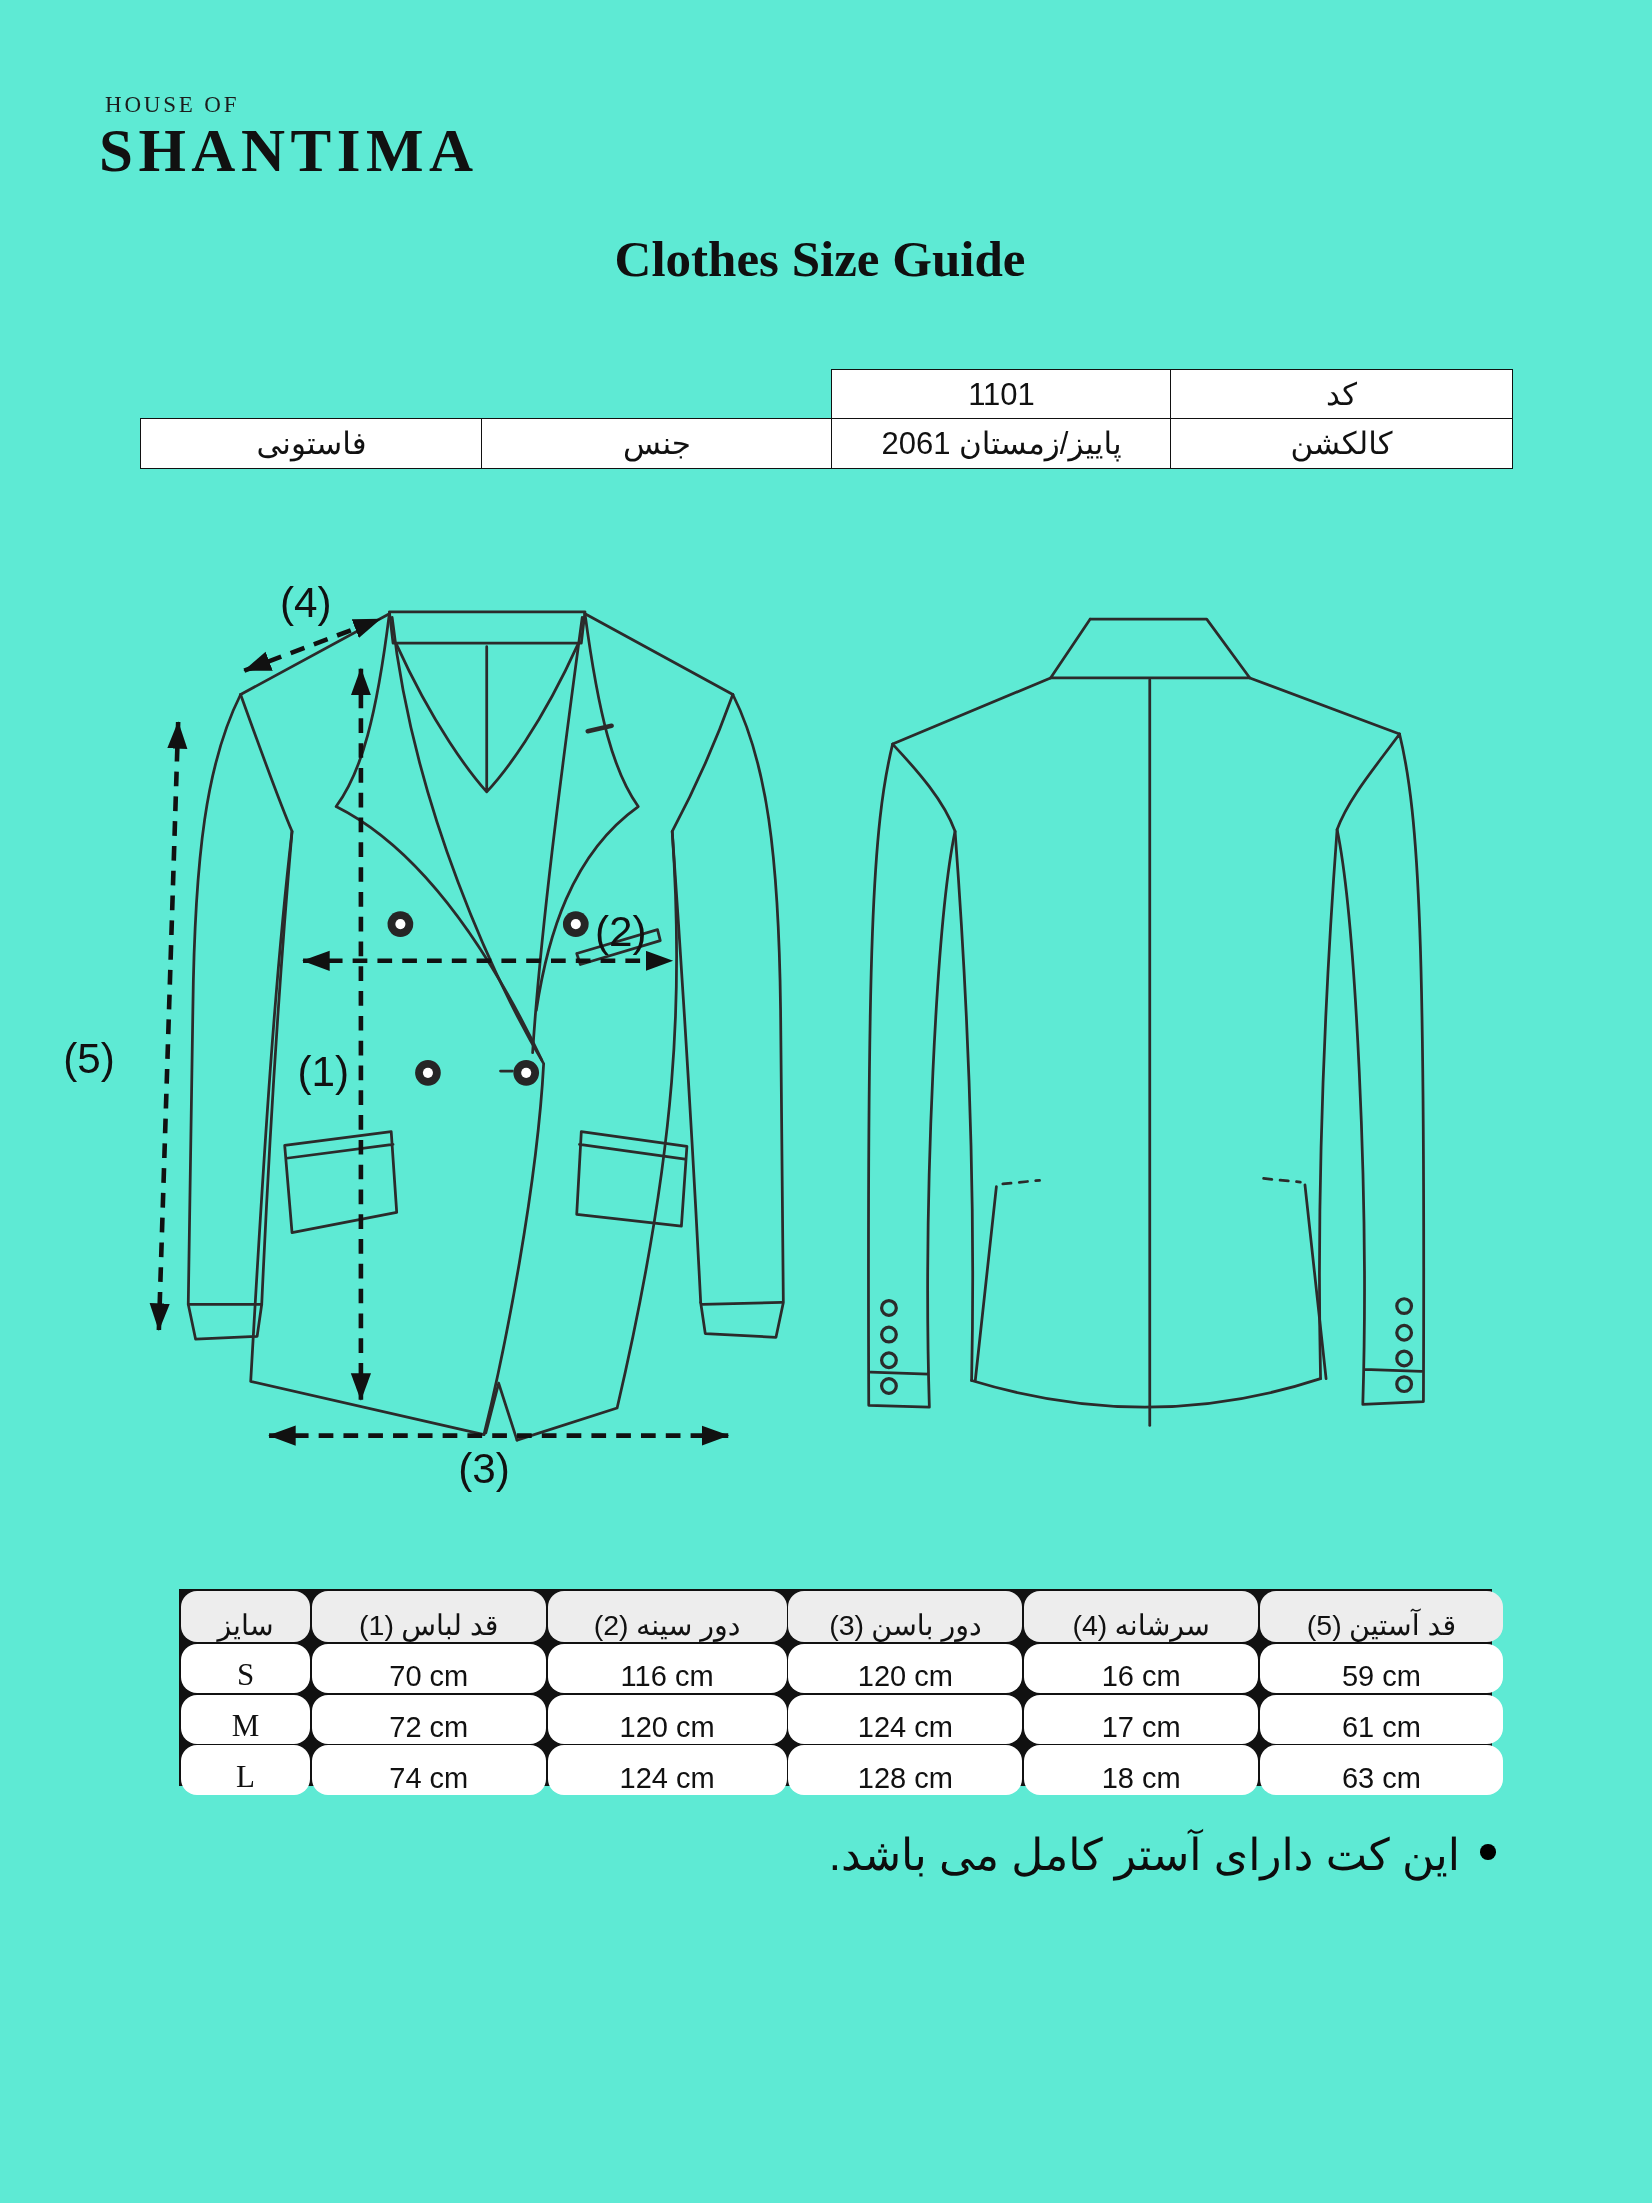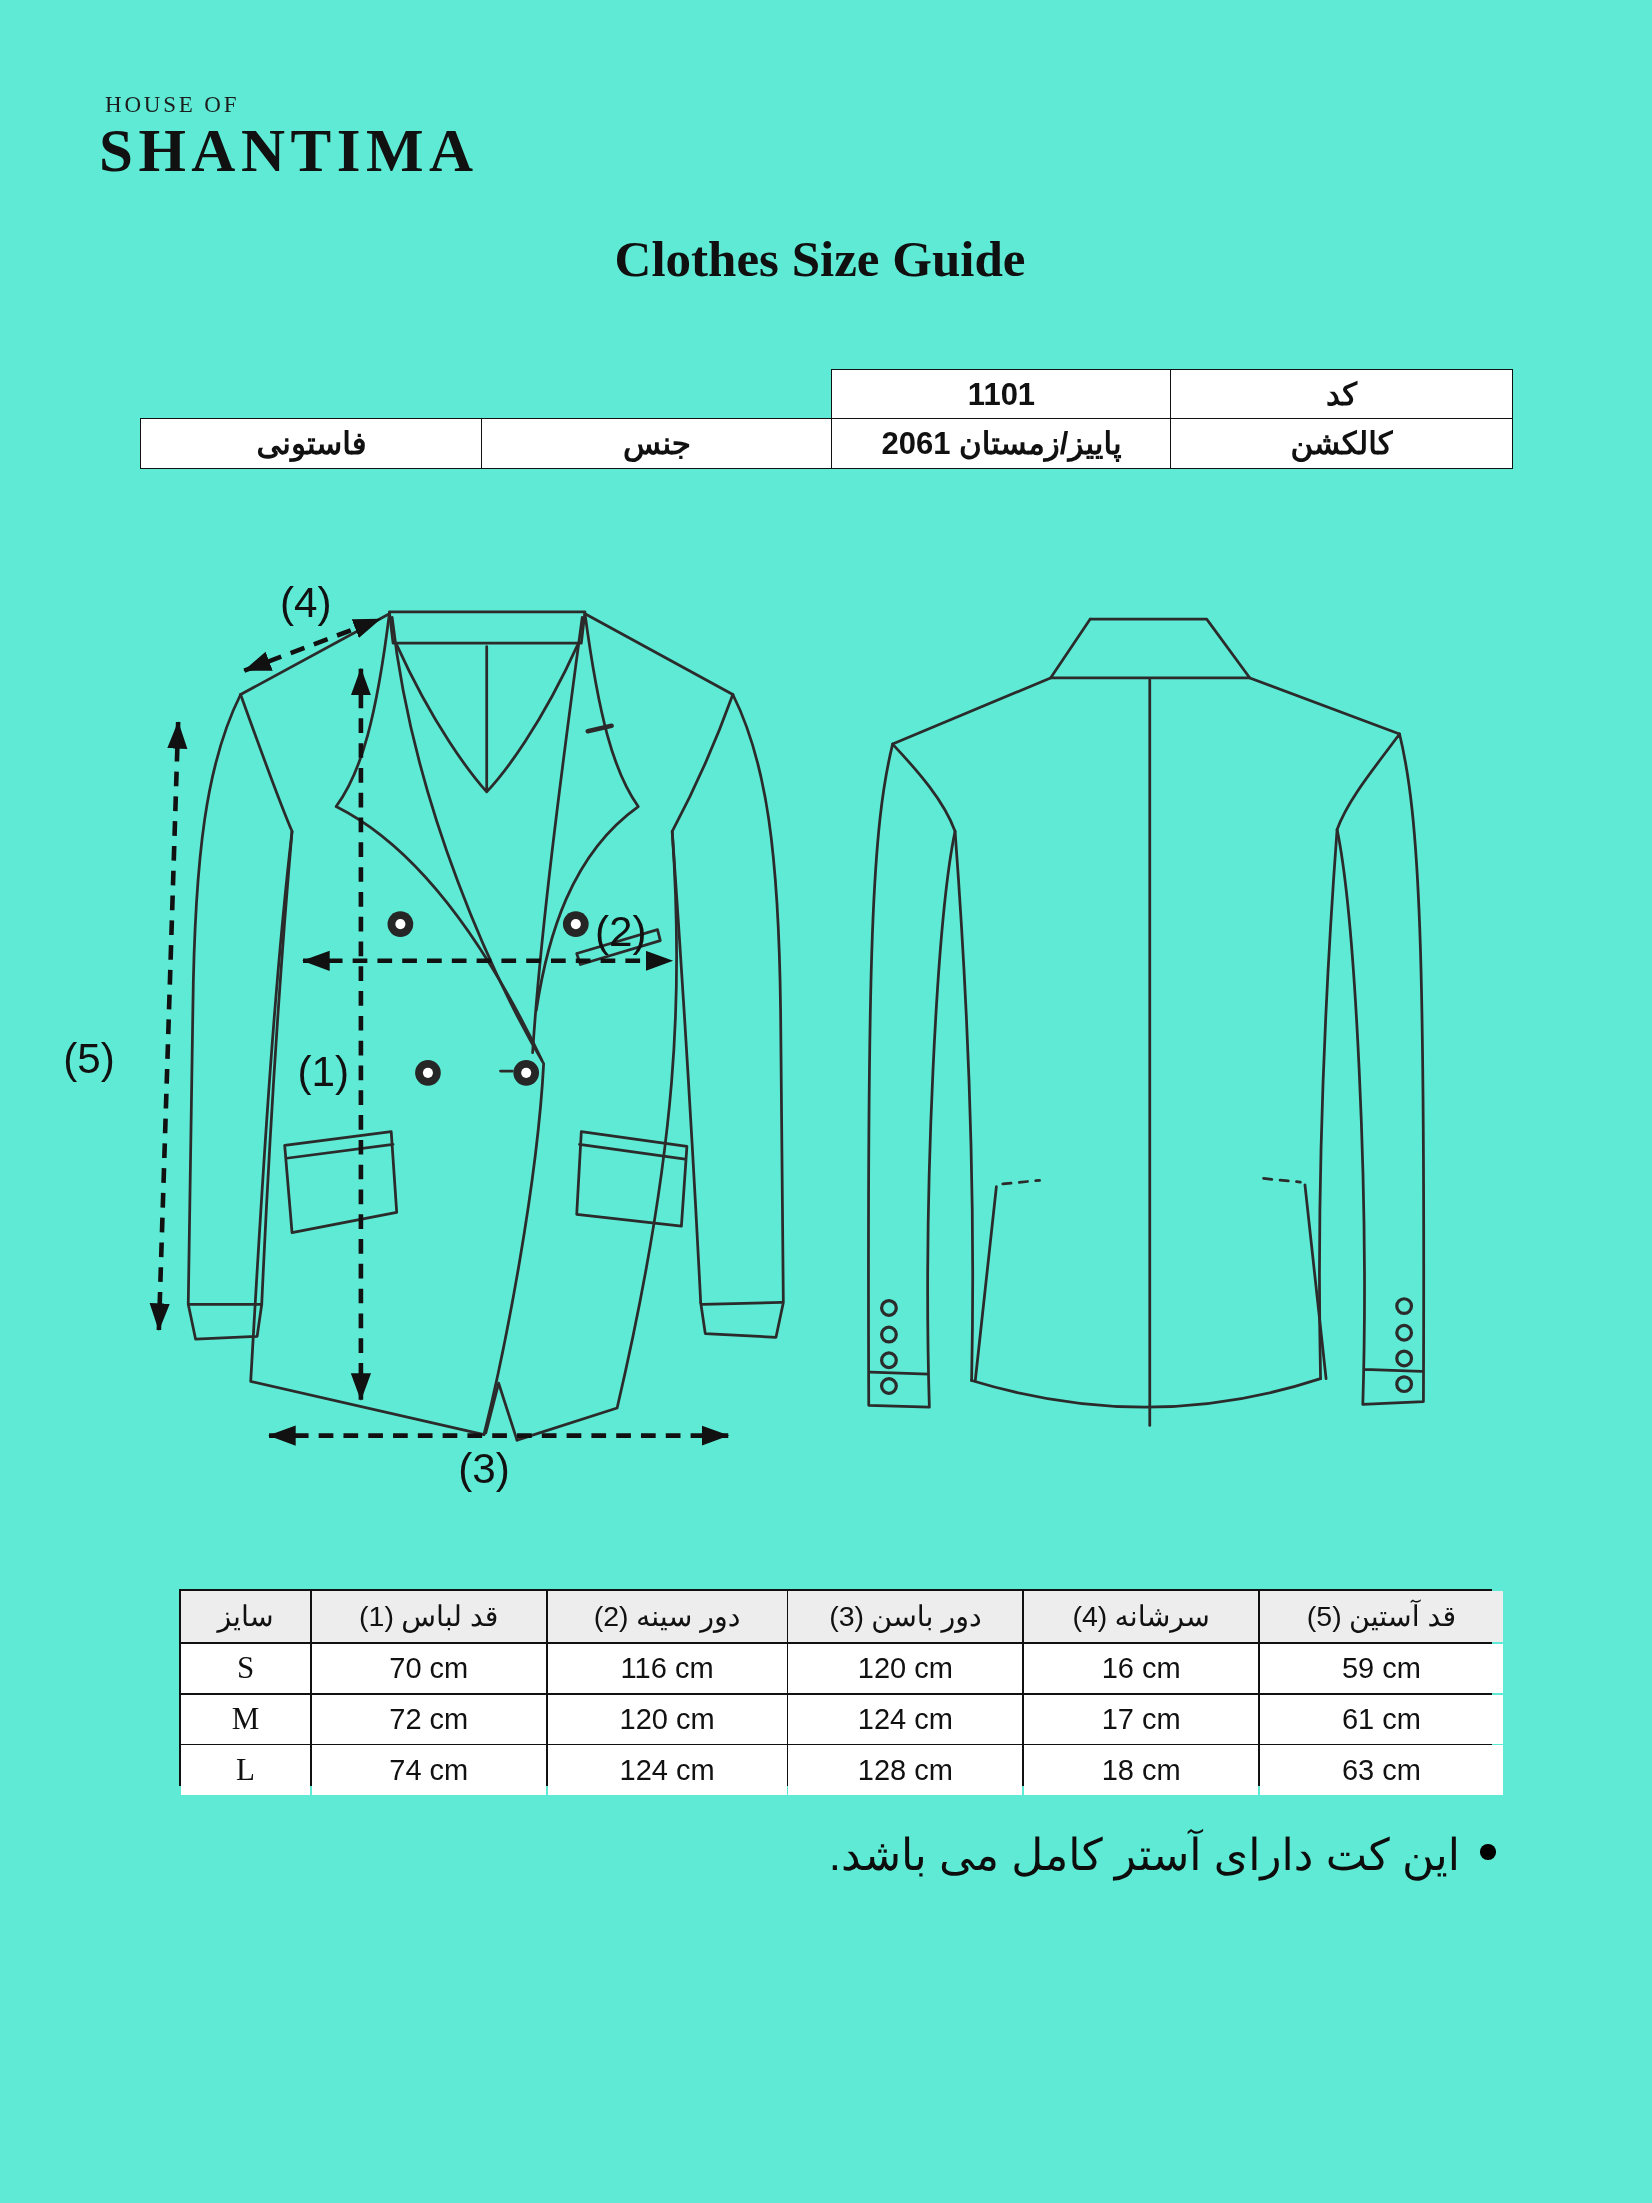--- a/index.html
+++ b/index.html
@@ -11,32 +11,32 @@
              font-size:23px;letter-spacing:2.8px;color:#1c1c1c;}
   .brand-name{position:absolute;left:99px;top:116px;font-family:Liberation Serif, serif;
               font-size:61px;font-weight:bold;letter-spacing:5.5px;color:#111;}
 
   
   .doc-title{position:absolute;left:0;top:230px;width:1640px;text-align:center;
              font-family:"Liberation Serif",serif;font-size:51px;font-weight:600;color:#101010;}
 
   
   .cell{position:absolute;box-sizing:border-box;border:1.8px solid #111;background:#fff;
-        display:flex;align-items:center;justify-content:center;font-size:31px;color:#111;font-weight:bold;}
+        display:flex;align-items:center;justify-content:center;font-size:31px;color:#111;}
   .rtl{direction:rtl;}
 
   
   .figure-svg{position:absolute;left:0;top:551px;}
 
   
   .size-table{position:absolute;left:179px;top:1589px;width:1313px;height:197px;
               display:grid;grid-template-columns:129px 234px 239px 234px 234px 243px;
               grid-template-rows:51px 49px 49px 50px;
               border:2.8px solid #111;box-sizing:border-box;background:#111;gap:1.8px;}
-  .size-table > div{background:#fff;display:flex;align-items:center;justify-content:center;}
+  .size-table > div{background:#fff;display:flex;align-items:flex-end;justify-content:center;border-radius:16px;}
   .size-table .hdr{background:#ededed;font-size:28.5px;gap:7.3px;}
   .size-table .hdr .num{font-size:28.5px;}
   .size-table .sz{font-family:"Liberation Serif",serif;font-size:31px;}
   .size-table .val{font-size:29px;letter-spacing:0px;}
 
   
   .note-bullet{position:absolute;left:1480px;top:1844px;width:15.6px;height:15.6px;border-radius:50%;
                background:#000;}
   .note-text{position:absolute;right:193px;top:1829px;font-size:44px;color:#0d0d0d;direction:rtl;}
 </style>

